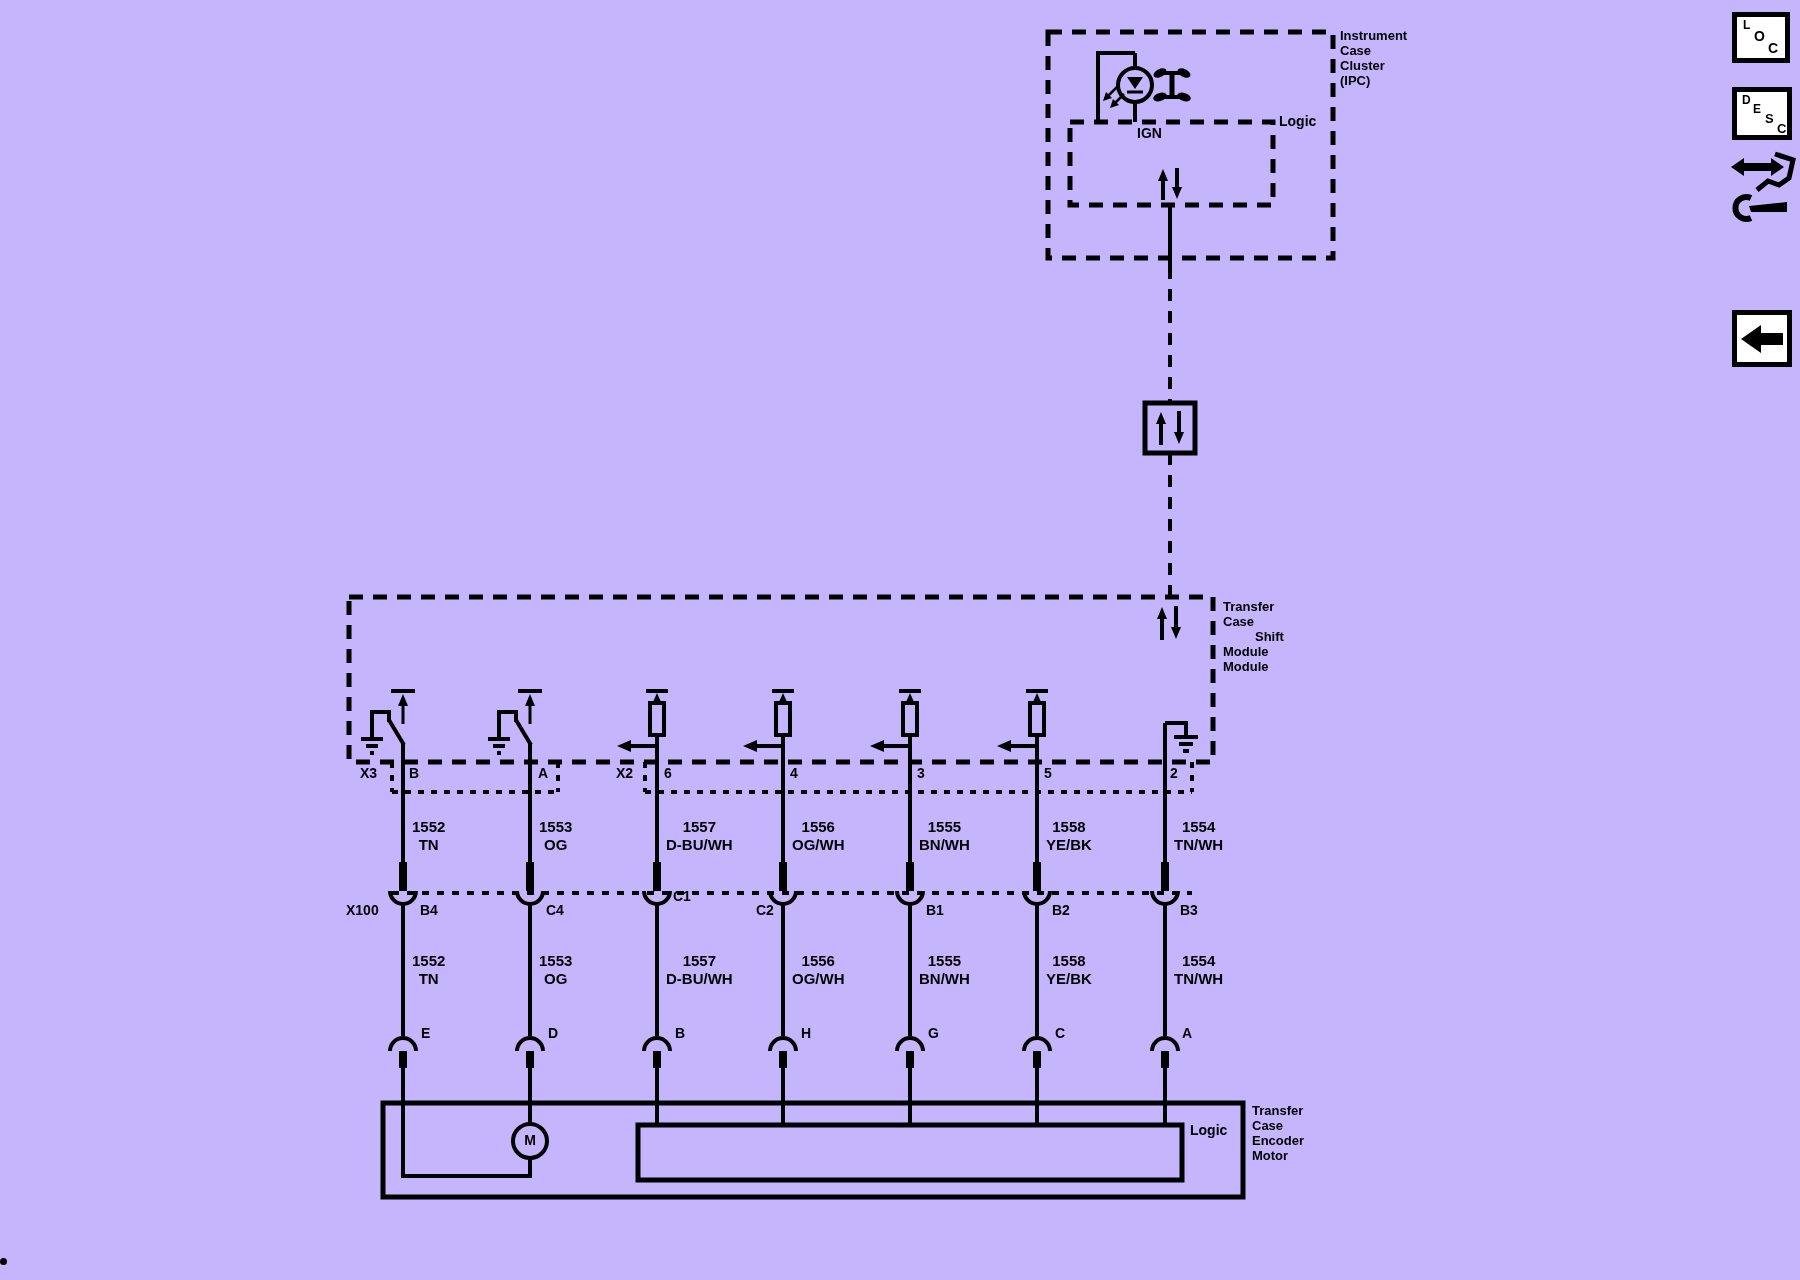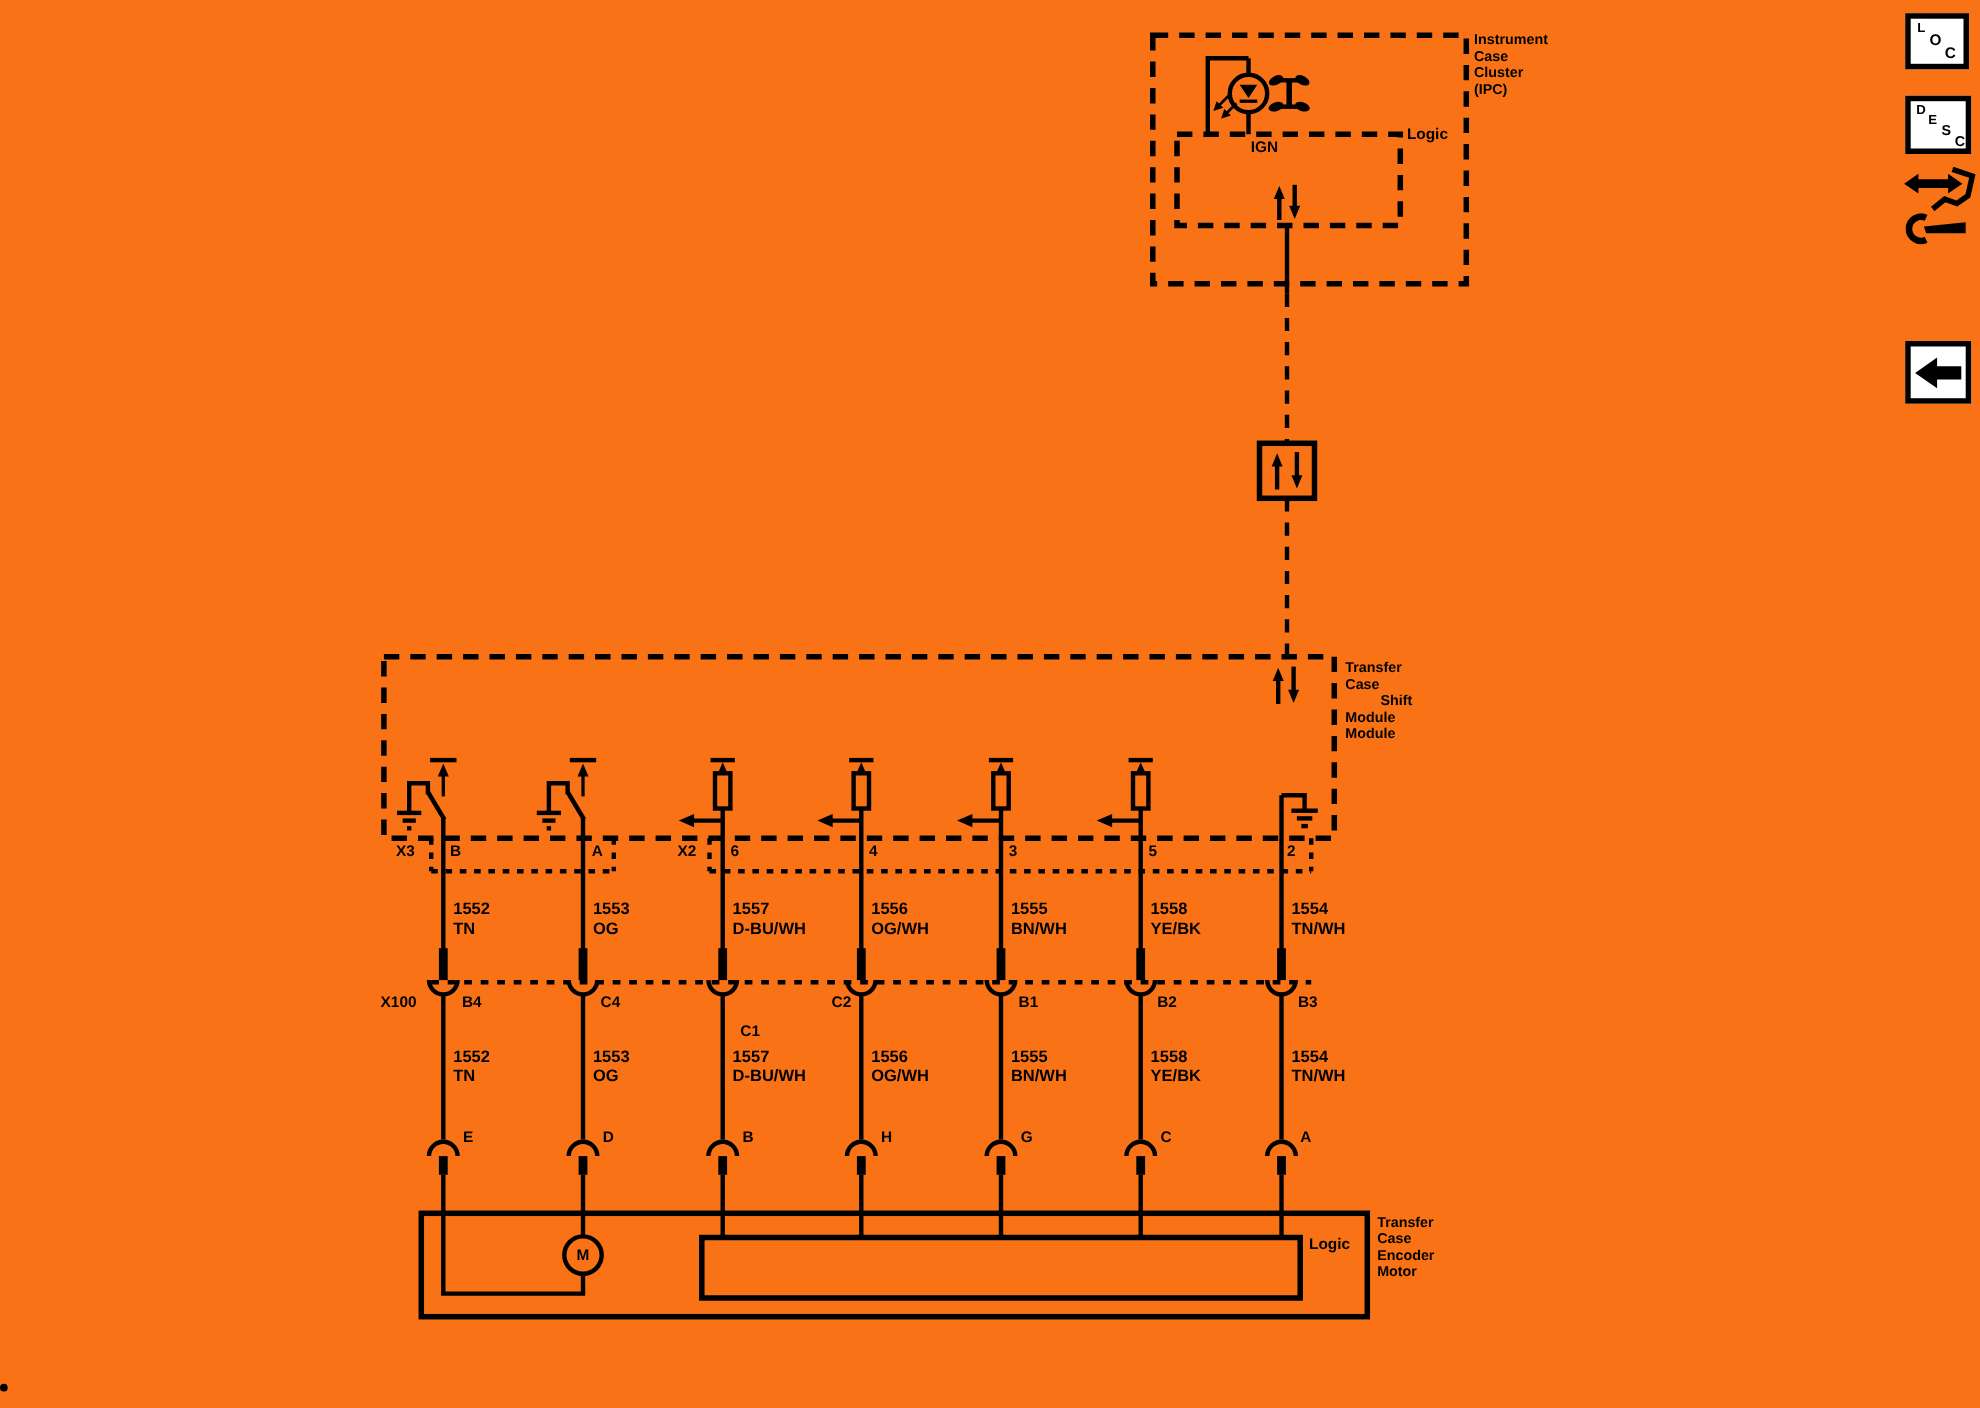--- a/index.html
+++ b/index.html
@@ -1,21 +1,21 @@
 <!DOCTYPE html>
 <html><head>
 <meta charset="utf-8">
 <style>
   html,body{margin:0;padding:0;background:#fff;}
-  .canvas{position:relative;width:1800px;height:1280px;background:#f97316;overflow:hidden;
+  .canvas{position:relative;width:1800px;height:1280px;background:#c4b5fd;overflow:hidden;
           font-family:"Liberation Sans",sans-serif;color:#000;}
   .lbl{position:absolute;font-weight:bold;white-space:nowrap;}
   .fs13{font-size:13px;line-height:15px;}
   .fs14{font-size:14px;line-height:15px;}
-  .wlabel{position:absolute;font-weight:bold;font-size:15px;line-height:18px;white-space:nowrap;}
+  .wlabel{position:absolute;font-weight:bold;font-size:15px;line-height:18px;white-space:nowrap;text-align:center;}
   .btn{position:absolute;box-sizing:border-box;border:5px solid #000;background:#fff;cursor:pointer;}
   .btn span{position:absolute;font-weight:bold;}
   .diag-svg{position:absolute;left:0;top:0;}
   .dot{position:absolute;width:7px;height:7px;border-radius:50%;background:#000;}
 </style>
 </head>
 <body>
 
 <div class="canvas">
 
@@ -273,21 +273,21 @@
       <div>YE/BK</div>
   </div>
   <div class="wlabel" style="left:1174px;top:818px">
     <div>1554</div>
       <div>TN/WH</div>
   </div>
 
   <div class="lbl fs14" style="left:346px;top:903px">X100</div>
   <div class="lbl fs14" style="left:420px;top:903px">B4</div>
   <div class="lbl fs14" style="left:546px;top:903px">C4</div>
-  <div class="lbl fs14" style="left:673px;top:930px">C1</div>
+  <div class="lbl fs14" style="left:673px;top:889px">C1</div>
   <div class="lbl fs14" style="left:756px;top:903px">C2</div>
   <div class="lbl fs14" style="left:926px;top:903px">B1</div>
   <div class="lbl fs14" style="left:1052px;top:903px">B2</div>
   <div class="lbl fs14" style="left:1180px;top:903px">B3</div>
 
   <div class="wlabel" style="left:412px;top:952px">
     <div>1552</div>
       <div>TN</div>
   </div>
   <div class="wlabel" style="left:539px;top:952px">

